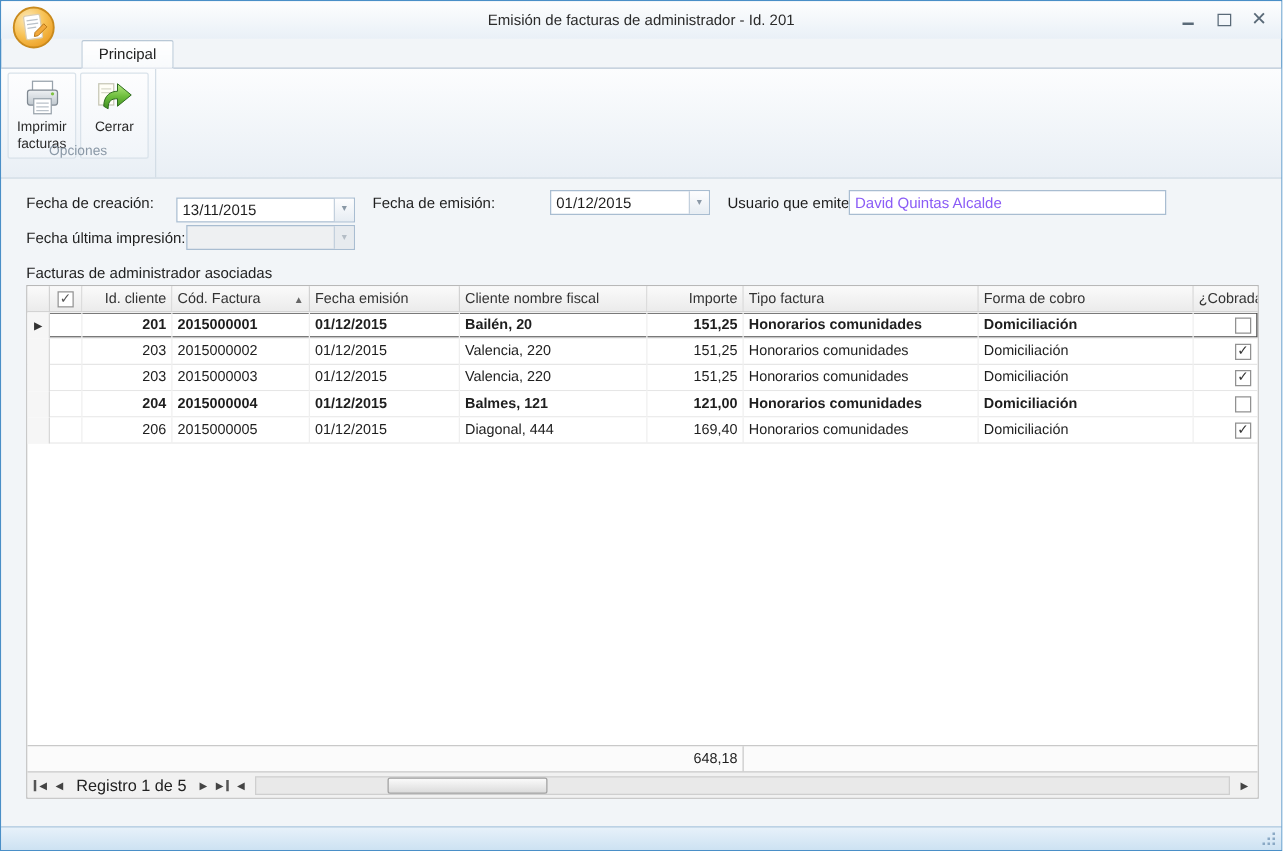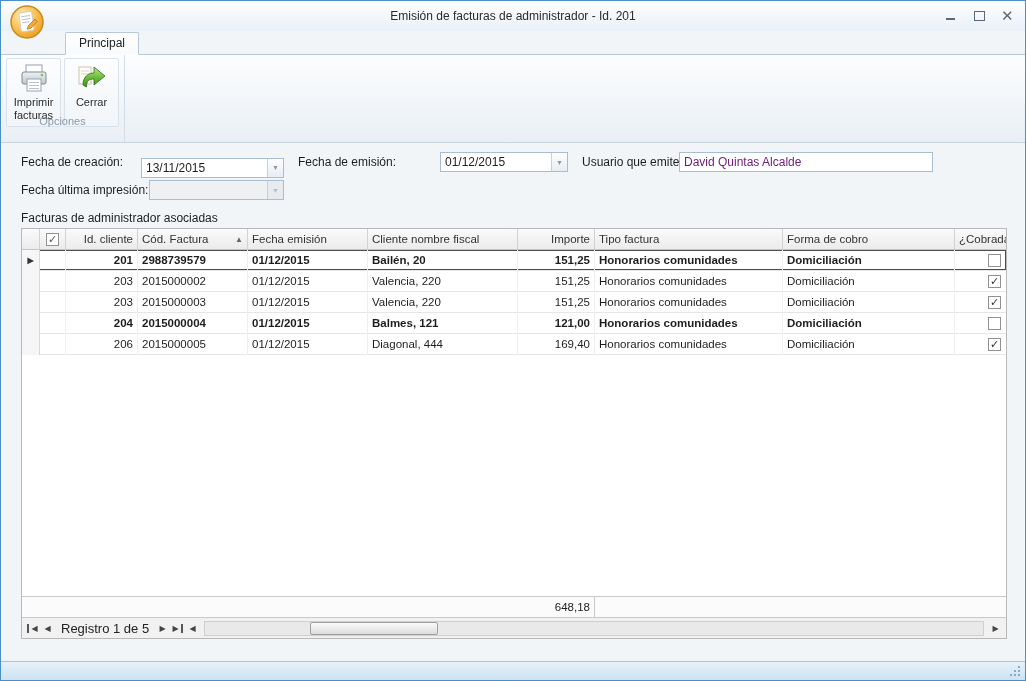--- a/index.html
+++ b/index.html
@@ -34,21 +34,21 @@
   .form-row{display:flex;align-items:center;height:22px;margin-bottom:6px;flex:0 0 auto;}
   .flabel{font-size:12px;color:#1e1e1e;white-space:nowrap;overflow:hidden;}
   .l1{width:120px;} .l2{width:150px;padding-left:8px;} .l3{width:105px;padding-left:8px;} .l4{width:128px;}
   .combo{height:20px;border:1px solid #a9bdd1;background:#fff;display:flex;align-items:stretch;margin-right:6px;}
   .combo .val{flex:1;padding:2px 4px 0;font-size:12px;white-space:nowrap;overflow:hidden;}
   .combo .dd{width:16px;background:linear-gradient(#fdfdfe,#e7edf3);border-left:1px solid #c3d0dd;color:#8a98a6;
              font-size:7px;display:flex;align-items:center;justify-content:center;}
   .c1{width:143px;margin-top:11px;} .c2{width:128px;} .c4{width:135px;}
   .combo.disabled{background:#eef0f2;}
   .combo.disabled .dd{background:#e7ebef;color:#b4bdc6;}
-  .textbox{width:254px;height:20px;border:1px solid #a9bdd1;padding:0 4px;font-family:"Liberation Sans",sans-serif;font-size:12px;color:#701a75;background:#fff;outline:none;}
+  .textbox{width:254px;height:20px;border:1px solid #a9bdd1;padding:0 4px;font-family:"Liberation Sans",sans-serif;font-size:12px;color:#8b5cf6;background:#fff;outline:none;}
   .grid-caption{font-size:12px;color:#222;margin:4px 0 3px;flex:0 0 auto;}
 
   
   .grid{border:1px solid #b8b8b8;background:#fff;display:flex;flex-direction:column;flex:1;min-height:0;margin-bottom:22px;}
   .g-head,.g-row,.g-sum,.g-nav{display:flex;flex:0 0 auto;}
   .gh{background:linear-gradient(#fafafa,#ebebeb);border-right:1px solid #d2d2d2;border-bottom:1px solid #c6c6c6;
       color:#333;font-size:11.5px;padding:4px 4px 0;height:21px;white-space:nowrap;overflow:hidden;}
   .gc{height:21px;padding:4px 4px 0;font-size:11.5px;border-right:1px solid #efefef;white-space:nowrap;overflow:hidden;}
   .g-row{height:21px;border-bottom:1px solid #e6e6e6;background:#fff;}
   .c-ind{width:18px;} .c-chk{width:26px;} .c-id{width:72px;text-align:right;} .c-cod{width:110px;}
@@ -202,21 +202,21 @@
         <div class="gh c-imp">Importe</div>
         <div class="gh c-tip">Tipo factura</div>
         <div class="gh c-for">Forma de cobro</div>
         <div class="gh c-cob">¿Cobrada</div>
       </div>
 
       <div class="g-row bold focused">
         <div class="gc c-ind">▶</div>
         <div class="gc c-chk"></div>
         <div class="gc c-id">201</div>
-        <div class="gc c-cod">2988739579</div>
+        <div class="gc c-cod">2015000001</div>
         <div class="gc c-fec">01/12/2015</div>
         <div class="gc c-cli">Bailén, 20</div>
         <div class="gc c-imp">151,25</div>
         <div class="gc c-tip">Honorarios comunidades</div>
         <div class="gc c-for">Domiciliación</div>
         <div class="gc c-cob">
           <div class="cb"></div>
         </div>
       </div>
 

